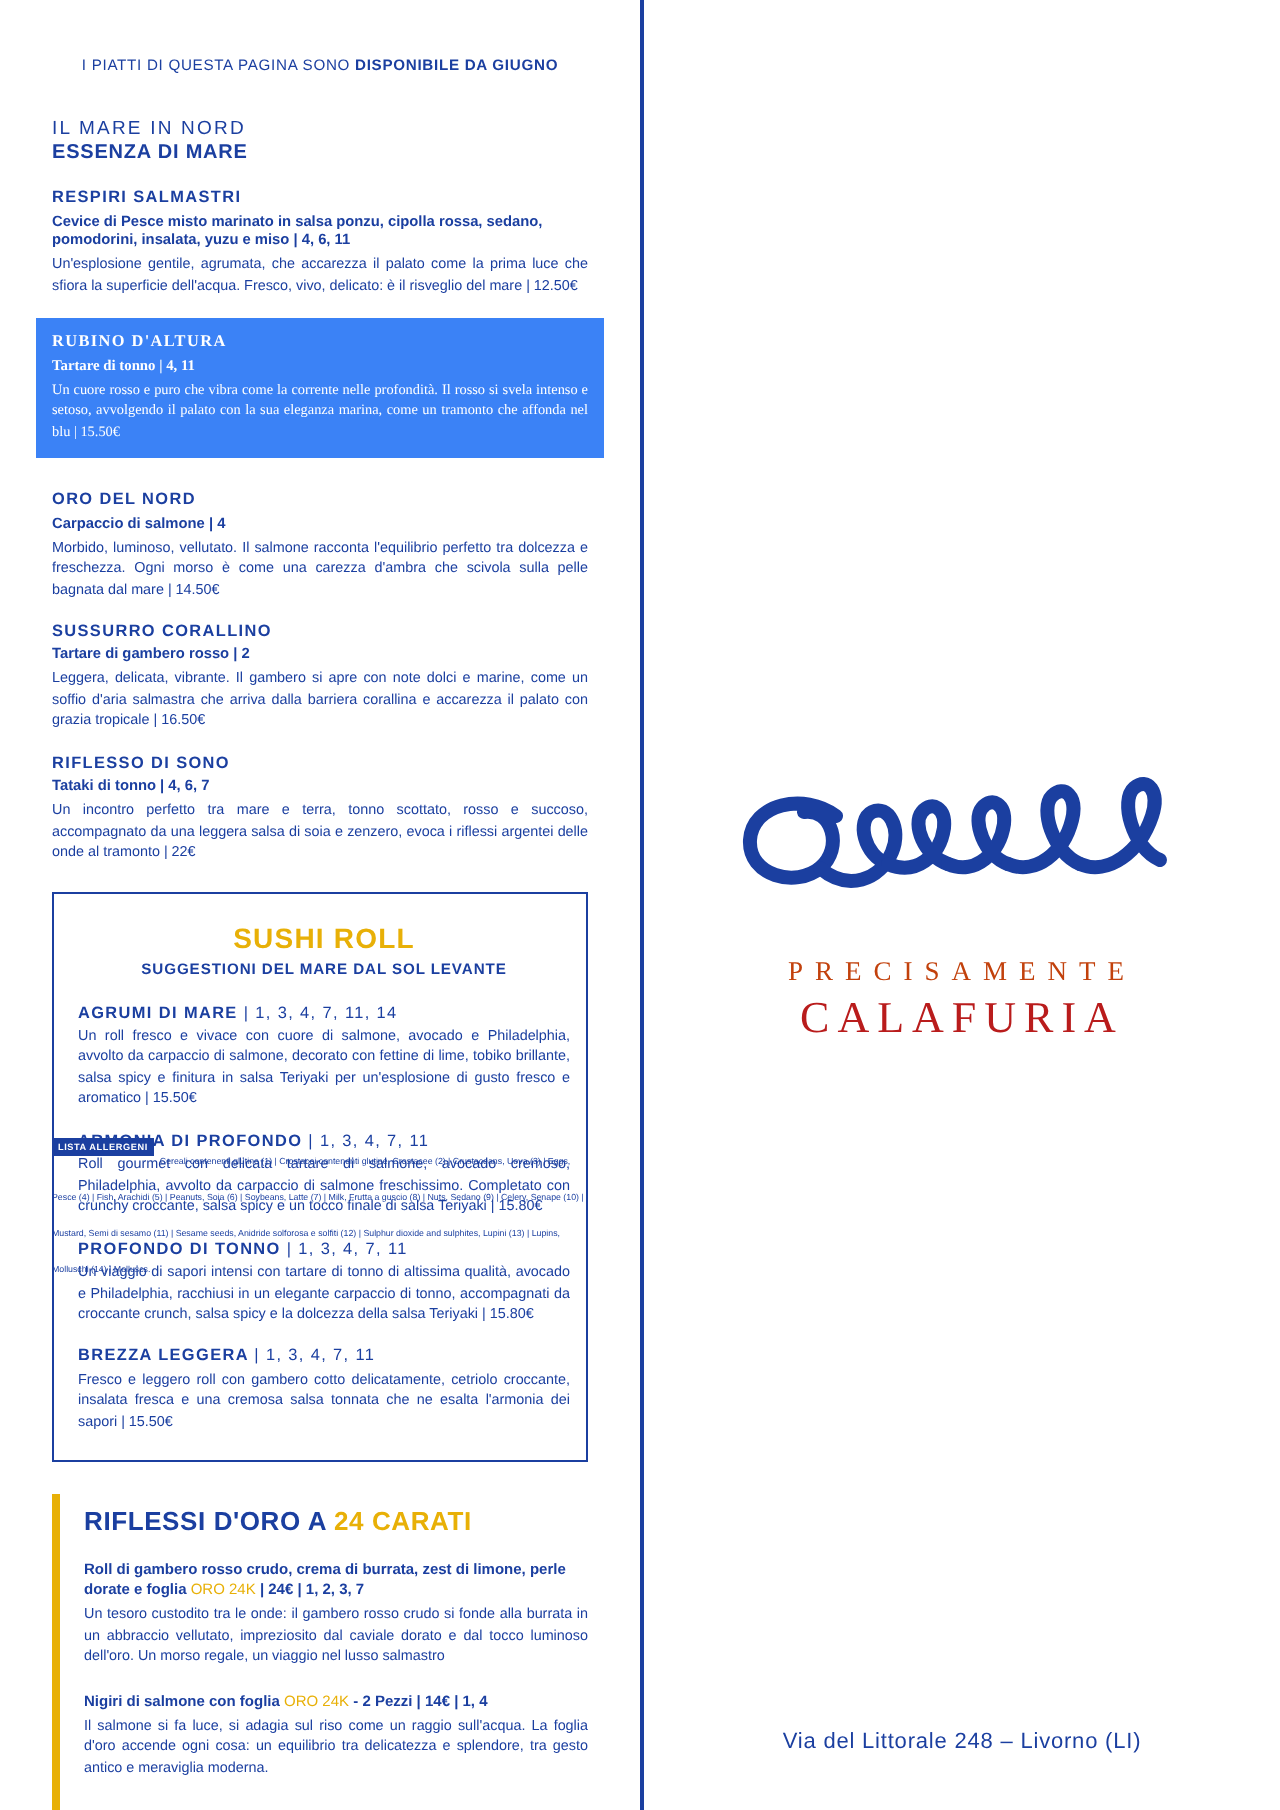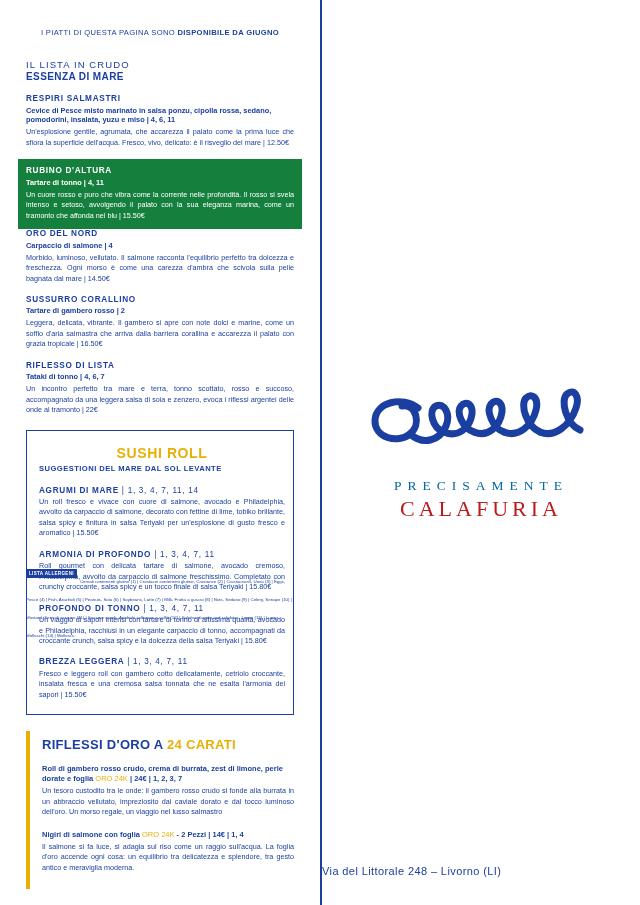--- a/index.html
+++ b/index.html
@@ -70,45 +70,46 @@
   }
   .dish-desc {
     font-size: 7.2px;
     line-height: 1.45;
     color: #1b3fa0;
     text-align: justify;
   }
 
   
   .dish.highlight {
-    background: #15803d;
+    background: #3b82f6;
     color: #ffffff;
     padding: 7px 8px 8px 8px;
-    margin: 4px -8px 0 -8px;
+    margin: 4px -8px 16px -8px;
+    font-family: Liberation Serif, serif;
   }
   .dish.highlight .dish-name,
   .dish.highlight .dish-sub,
   .dish.highlight .dish-desc { color: #ffffff; }
 
   
   .sushi-box {
     border: 1.6px solid #1b3fa0;
     padding: 14px 8px 12px 12px;
     margin-top: 14px;
   }
   .sushi-title {
     text-align: center;
     font-size: 14px;
     font-weight: bold;
     letter-spacing: .6px;
     color: #e8b007;
     margin-bottom: 3px;
   }
   .sushi-sub {
-    text-align: left;
+    text-align: center;
     font-size: 7.6px;
     font-weight: bold;
     letter-spacing: .45px;
     color: #1b3fa0;
     margin-bottom: 13px;
   }
 
   
   .gold-box {
     border-left: 4px solid #e8b007;
@@ -161,55 +162,55 @@
     position: absolute;
     left: 0; top: 380px;
     width: 318px;
     text-align: center;
   }
   .logo-mark { display: block; margin: 0 auto; }
   .brand-1 {
     font-family: "Liberation Serif", serif;
     font-size: 13.5px;
     letter-spacing: 6px;
-    color: #0369a1;
+    color: #c2410c;
     margin-top: 6px;
   }
   .brand-2 {
     font-family: "Liberation Serif", serif;
     font-size: 22px;
     letter-spacing: 4px;
     color: #b91c1c;
     margin-top: 2px;
   }
   .address {
     position: absolute;
     left: 0; bottom: 28px;
     width: 318px;
-    text-align: left;
+    text-align: center;
     font-size: 11px;
     letter-spacing: .4px;
     color: #1b3fa0;
   }
 </style>
 </head>
 <body>
 
 <div class="page">
 
   <div class="divider"></div>
 
   <div class="left">
 
     <div class="avail-line">
       <span>I PIATTI DI QUESTA PAGINA SONO </span><span class="strong">DISPONIBILE DA GIUGNO</span>
     </div>
 
     <div>
-      <div class="sec-kicker">IL LISTA IN CRUDO</div>
+      <div class="sec-kicker">IL MARE IN NORD</div>
       <div class="sec-title">ESSENZA DI MARE</div>
 
       <div class="dish">
         <div class="dish-name">RESPIRI SALMASTRI</div>
         <div class="dish-sub b" style="font-weight:bold">Cevice di Pesce misto marinato in salsa ponzu, cipolla rossa, sedano, pomodorini, insalata, yuzu e miso | 4, 6, 11</div>
         <div class="dish-desc">Un'esplosione gentile, agrumata, che accarezza il palato come la prima luce che sfiora la superficie dell'acqua. Fresco, vivo, delicato: è il risveglio del mare | 12.50€</div>
       </div>
 
       <div class="dish highlight">
         <div class="dish-name">RUBINO D'ALTURA</div>
@@ -223,21 +224,21 @@
         <div class="dish-desc">Morbido, luminoso, vellutato. Il salmone racconta l'equilibrio perfetto tra dolcezza e freschezza. Ogni morso è come una carezza d'ambra che scivola sulla pelle bagnata dal mare | 14.50€</div>
       </div>
 
       <div class="dish">
         <div class="dish-name">SUSSURRO CORALLINO</div>
         <div class="dish-sub" style="font-weight:bold">Tartare di gambero rosso | 2</div>
         <div class="dish-desc">Leggera, delicata, vibrante. Il gambero si apre con note dolci e marine, come un soffio d'aria salmastra che arriva dalla barriera corallina e accarezza il palato con grazia tropicale | 16.50€</div>
       </div>
 
       <div class="dish">
-        <div class="dish-name">RIFLESSO DI LISTA</div>
+        <div class="dish-name">RIFLESSO DI SONO</div>
         <div class="dish-sub" style="font-weight:bold">Tataki di tonno | 4, 6, 7</div>
         <div class="dish-desc">Un incontro perfetto tra mare e terra, tonno scottato, rosso e succoso, accompagnato da una leggera salsa di soia e zenzero, evoca i riflessi argentei delle onde al tramonto | 22€</div>
       </div>
     </div>
 
     <div class="sushi-box">
       <div class="sushi-title">SUSHI ROLL</div>
       <div class="sushi-sub">SUGGESTIONI DEL MARE DAL SOL LEVANTE</div>
 
       <div class="dish">

